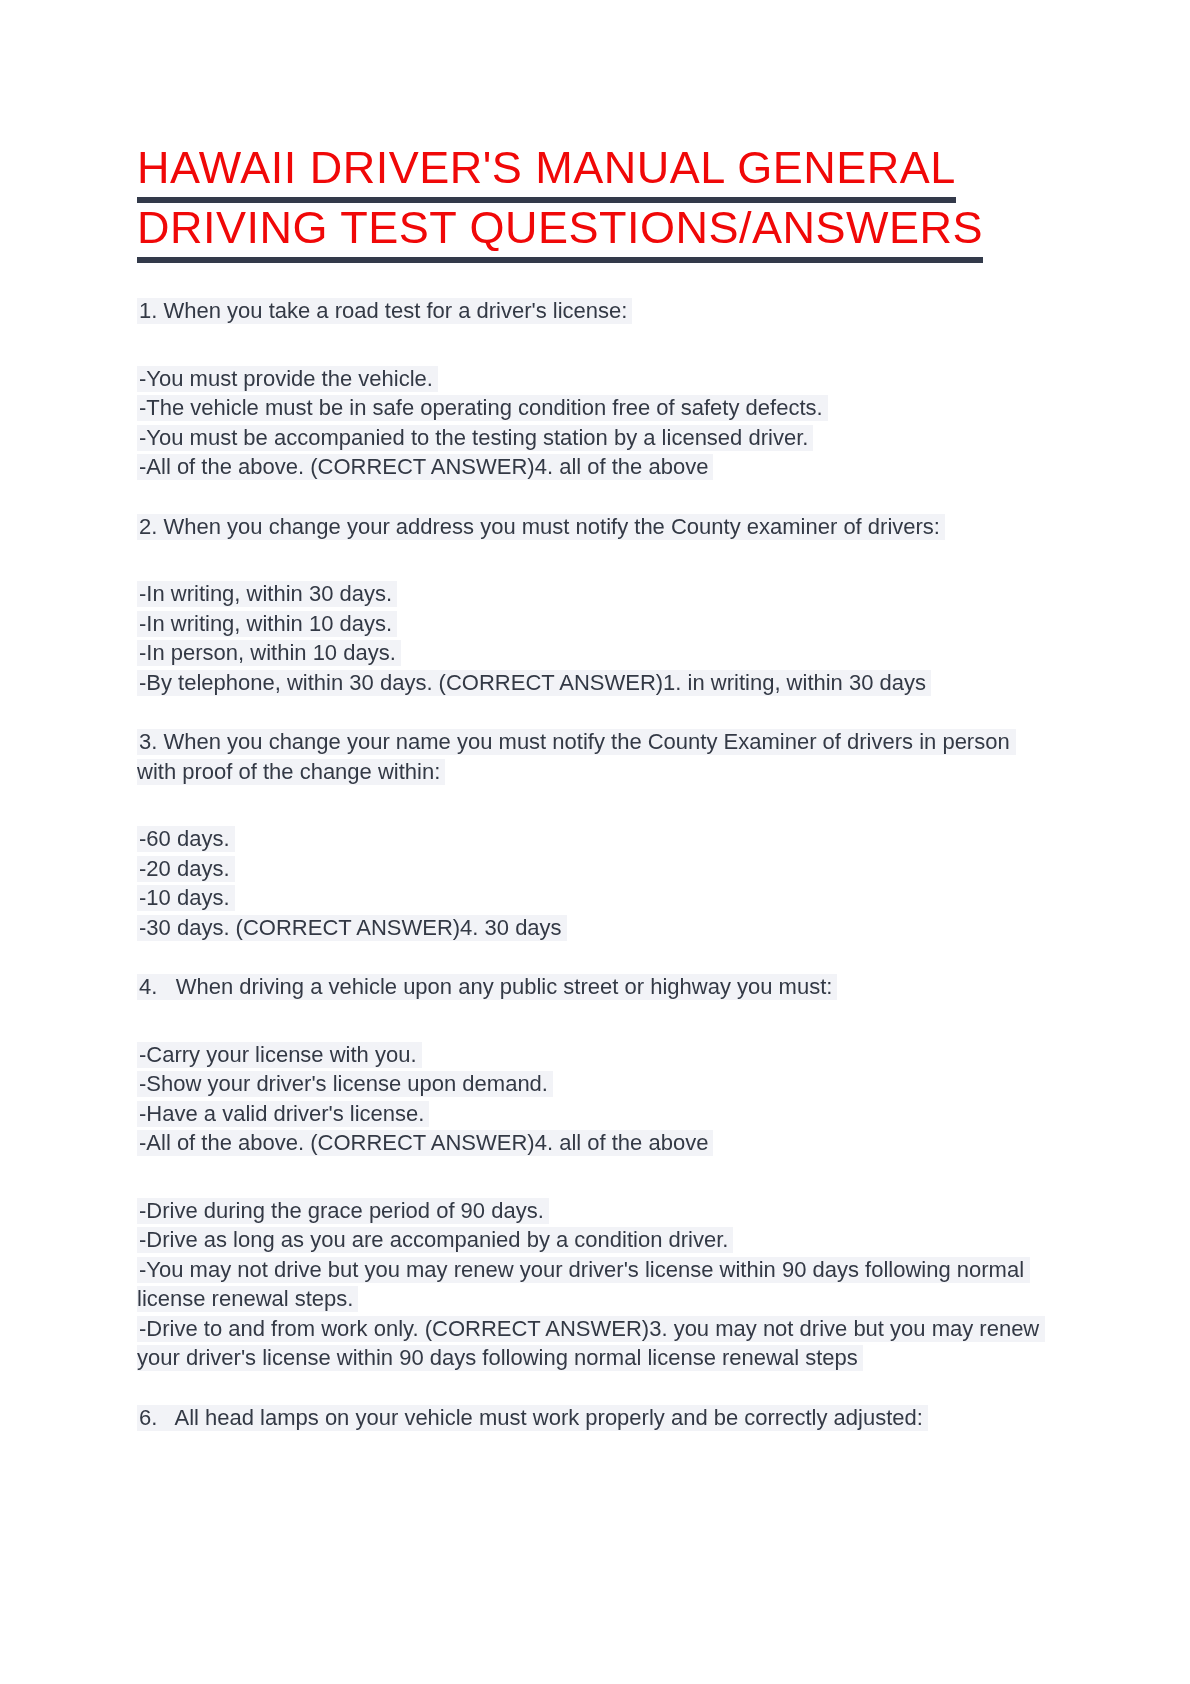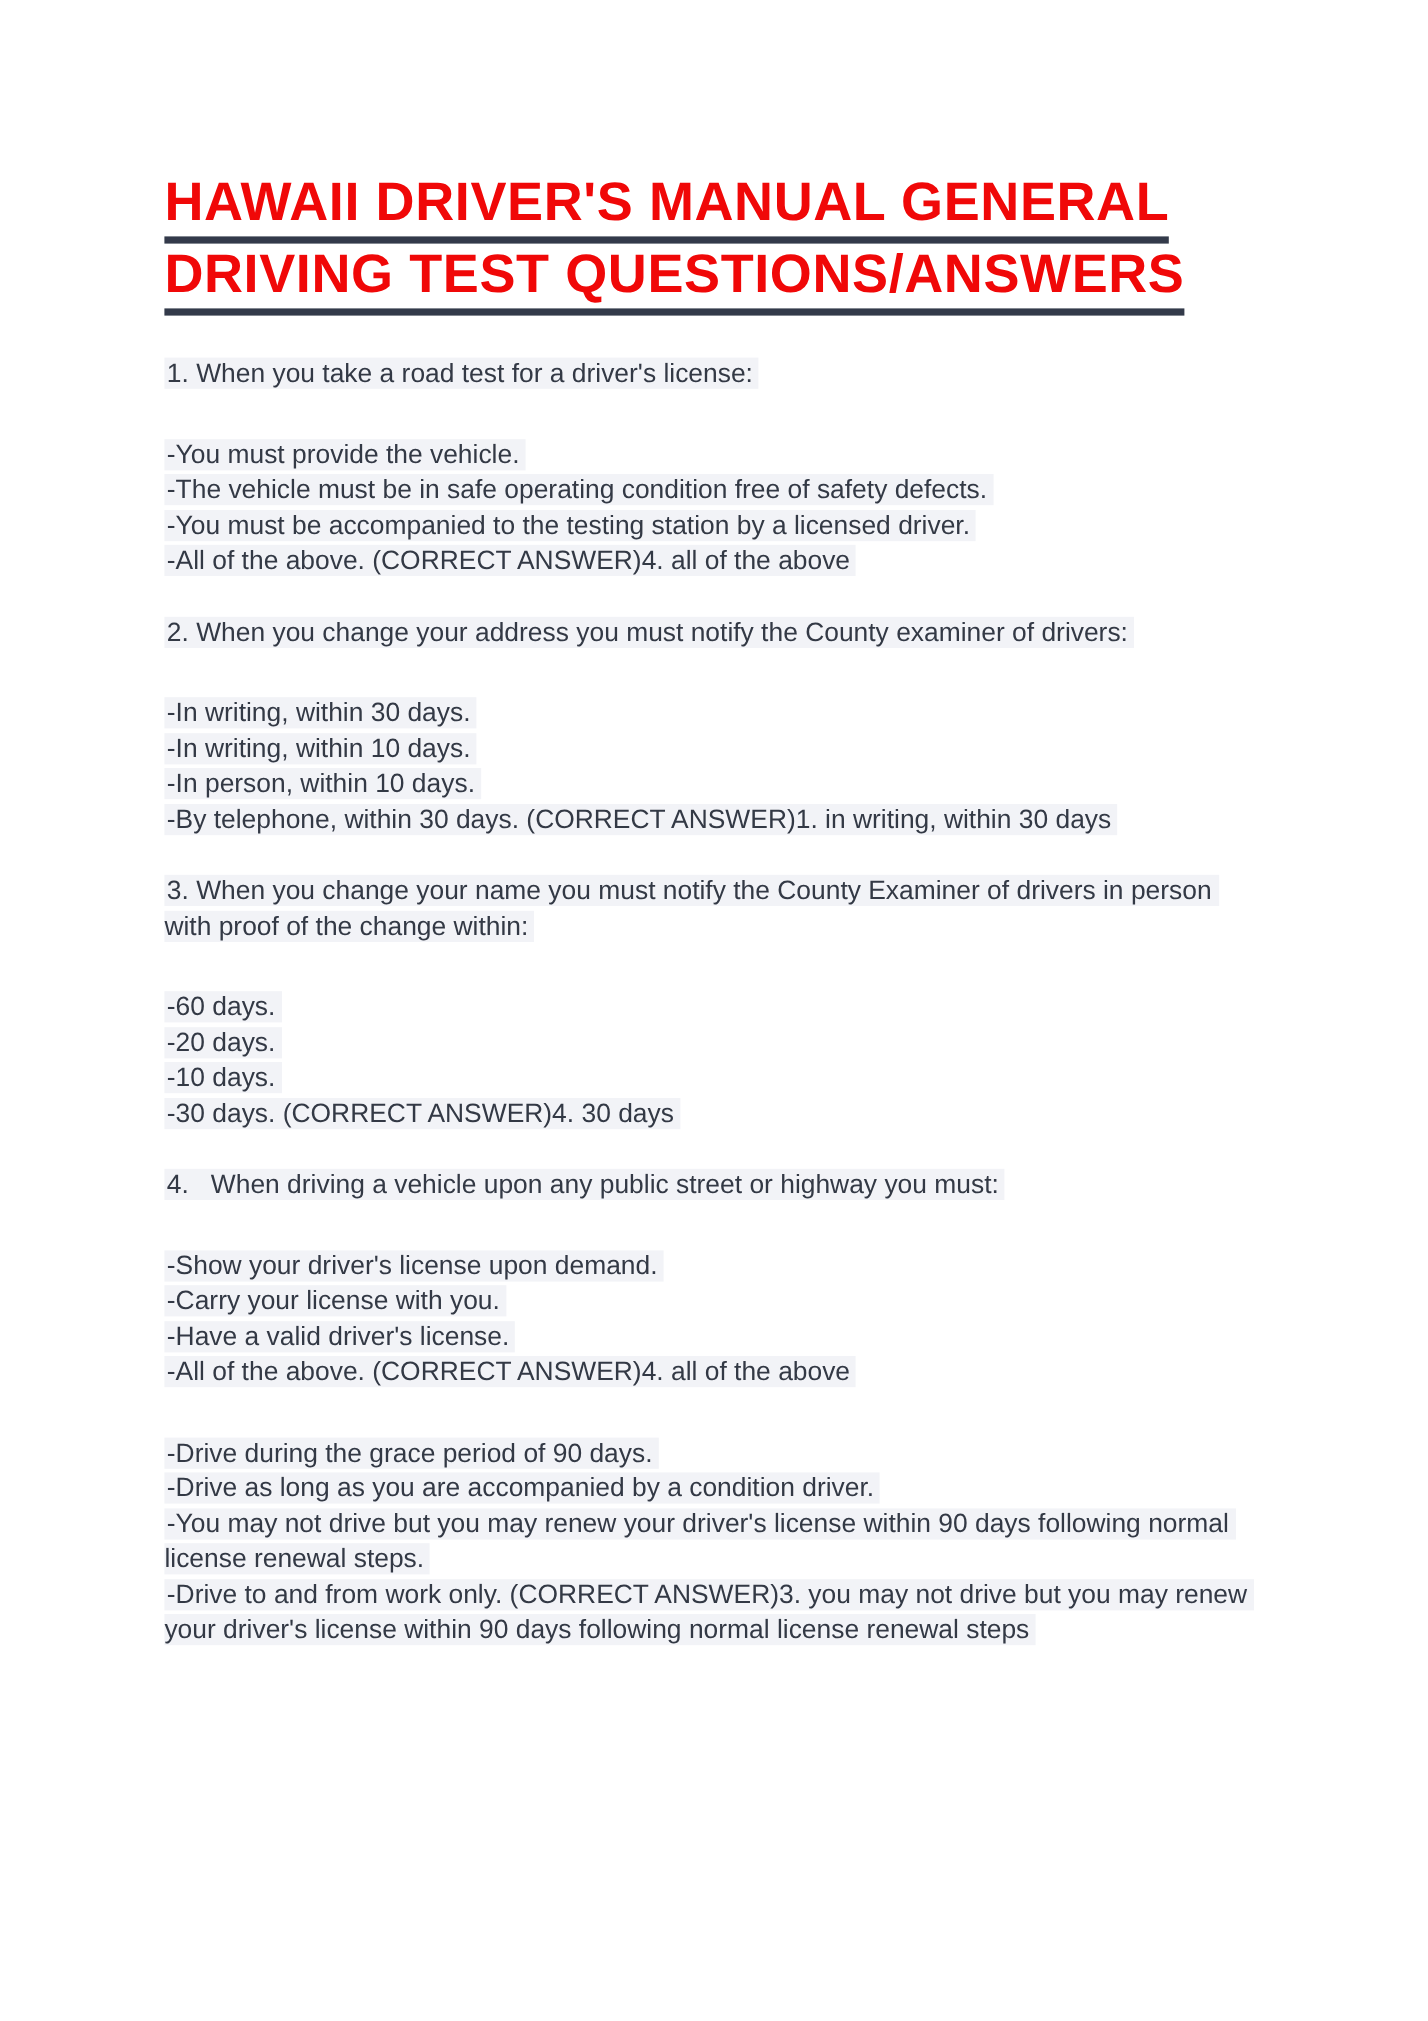--- a/index.html
+++ b/index.html
@@ -24,21 +24,21 @@
   }
   .page {
     width: 916px;
     margin: 0 auto;
     padding-top: 138px;
   }
   h1.title {
     margin: 0 0 38px 0;
     padding: 0;
     font-size: 45px;
-    font-weight: bold;
+    font-weight: normal;
     color: var(--title-red);
     letter-spacing: 0.5px;
   }
   .title-line {
     display: block;
     line-height: 60px;
     white-space: nowrap;
   }
   .title-line .tl {
     border-bottom: 6px solid var(--underline);
@@ -93,30 +93,33 @@
       <p class="line"><span class="hl">-60 days.</span></p>
       <p class="line"><span class="hl">-20 days.</span></p>
       <p class="line"><span class="hl">-10 days.</span></p>
       <p class="line"><span class="hl">-30 days. (CORRECT ANSWER)4. 30 days</span></p>
     </div>
   </section>
 
   <section class="qa-block">
     <p class="line"><span class="hl">4.   When driving a vehicle upon any public street or highway you must:</span></p>
     <div class="options">
+      <p class="line"><span class="hl">-Carry your license with you.</span></p>
       <p class="line"><span class="hl">-Show your driver's license upon demand.</span></p>
-      <p class="line"><span class="hl">-Carry your license with you.</span></p>
       <p class="line"><span class="hl">-Have a valid driver's license.</span></p>
       <p class="line"><span class="hl">-All of the above. (CORRECT ANSWER)4. all of the above</span></p>
     </div>
   </section>
 
   <section class="qa-block">
     <div class="options">
       <p class="line"><span class="hl">-Drive during the grace period of 90 days.</span></p>
       <p class="line"><span class="hl">-Drive as long as you are accompanied by a condition driver.</span></p>
       <p class="line"><span class="hl">-You may not drive but you may renew your driver's license within 90 days following normal license renewal steps.</span></p>
       <p class="line"><span class="hl">-Drive to and from work only. (CORRECT ANSWER)3. you may not drive but you may renew your driver's license within 90 days following normal license renewal steps</span></p>
     </div>
   </section>
 
+  <section class="qa-block">
+    <p class="line"><span class="hl">6.   All head lamps on your vehicle must work properly and be correctly adjusted:</span></p>
+  </section>
 
 </div>
 
 </body></html>

